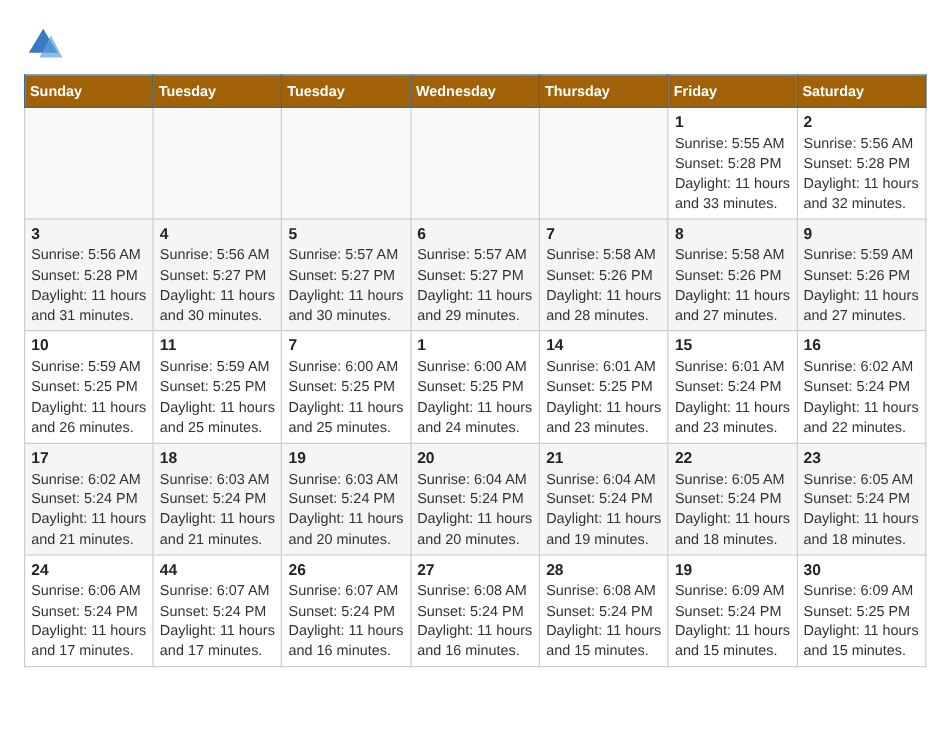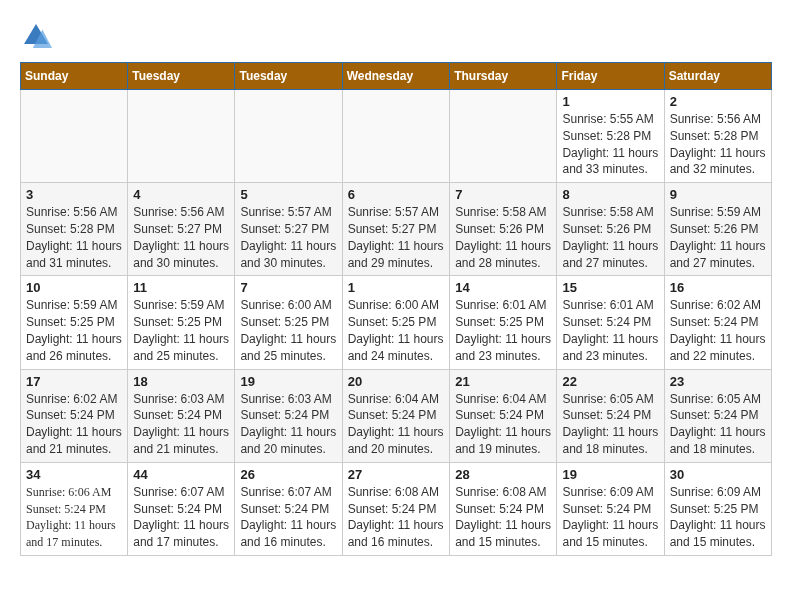--- a/index.html
+++ b/index.html
@@ -296,22 +296,22 @@
         <td>
           <span class="day-num">23</span>
           <div class="day-info" style="white-space: pre-line;">Sunrise: 6:05 AM
 Sunset: 5:24 PM
 Daylight: 11 hours
 and 18 minutes.</div>
         </td>
       </tr>
       <tr>
         <td>
-          <span class="day-num">34</span>
-          <div class="day-info" style="white-space: pre-line; font-family: Liberation Serif, serif;">Sunrise: 6:06 AM
+          <span class="day-num">24</span>
+          <div class="day-info" style="white-space: pre-line;">Sunrise: 6:06 AM
 Sunset: 5:24 PM
 Daylight: 11 hours
 and 17 minutes.</div>
         </td>
         <td>
           <span class="day-num">44</span>
           <div class="day-info" style="white-space: pre-line;">Sunrise: 6:07 AM
 Sunset: 5:24 PM
 Daylight: 11 hours
 and 17 minutes.</div>

